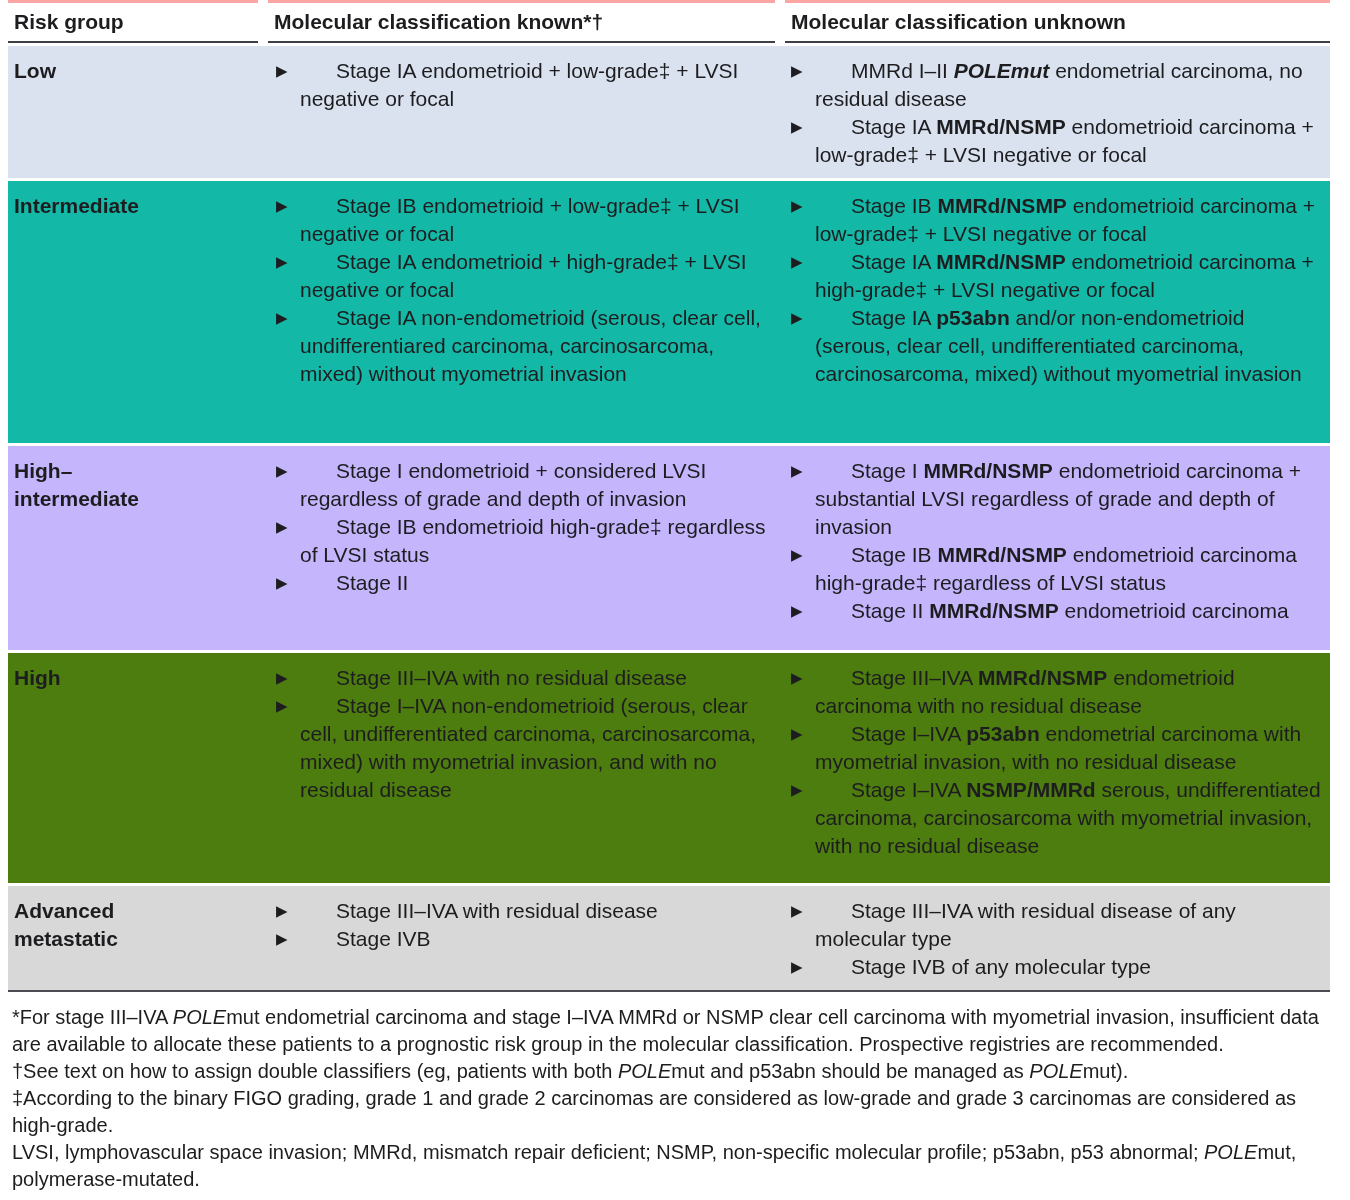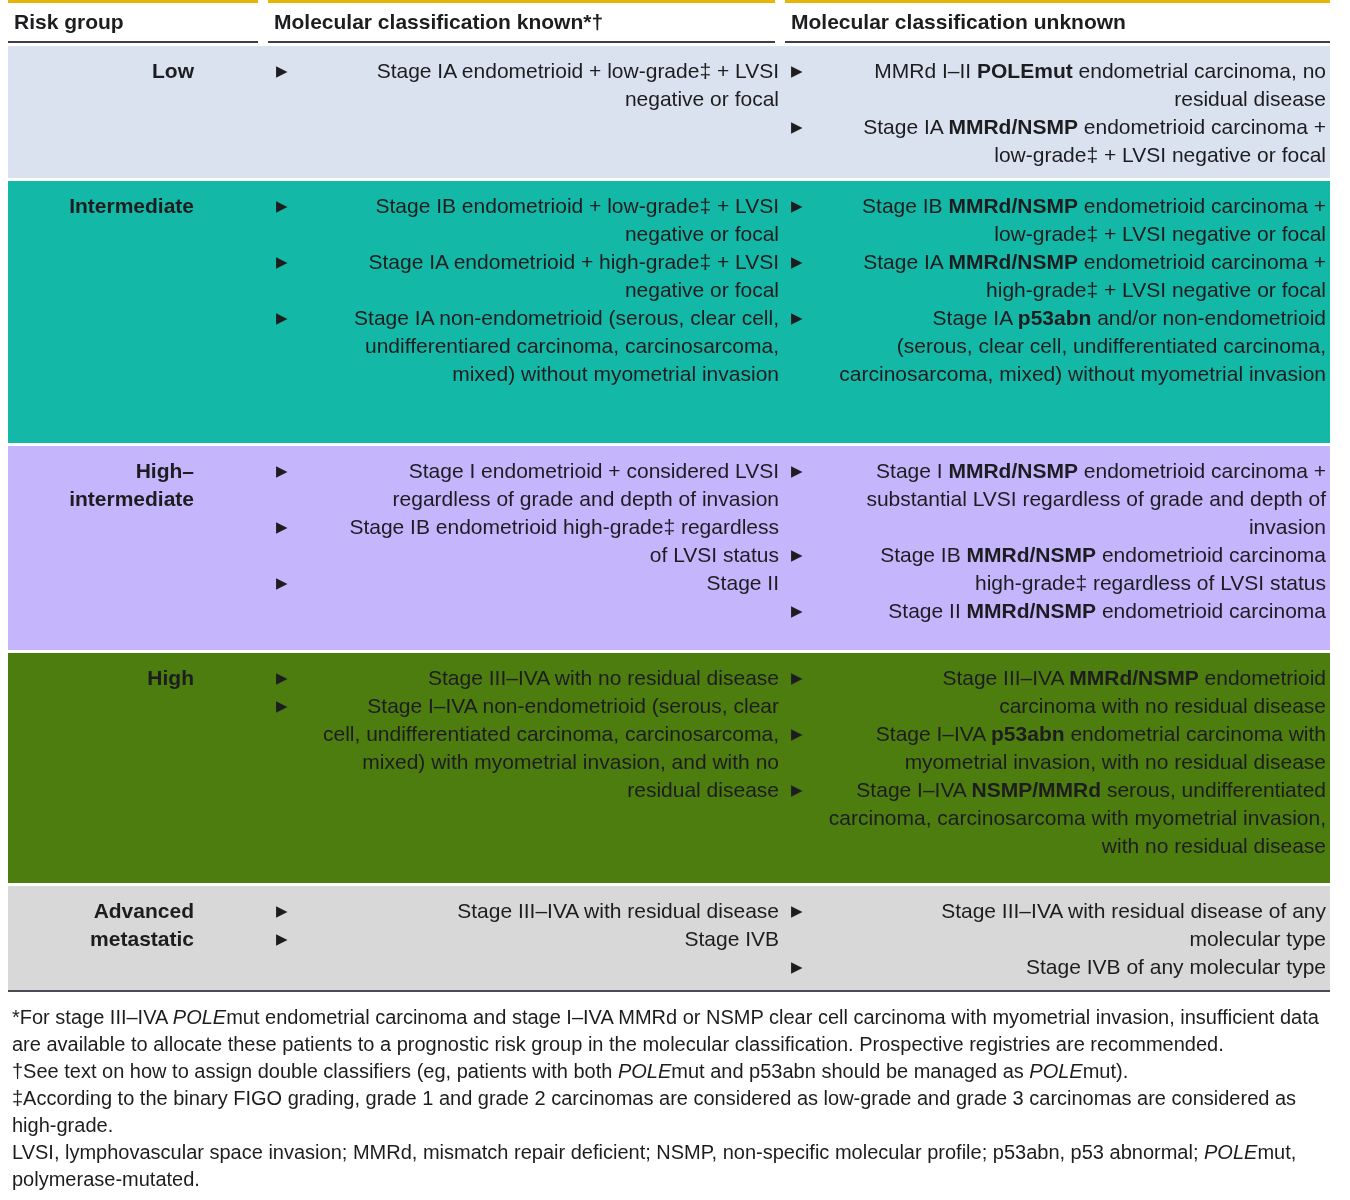--- a/index.html
+++ b/index.html
@@ -13,53 +13,52 @@
   .page{position:relative;padding:0 10px 0 8px;}
   .risk-table{width:1322px;}
 
   
   .thead{
     display:grid;
     grid-template-columns:250px 507px 545px;
     column-gap:10px;
   }
   .th{
-    border-top:3px solid #eab308;
+    border-top:3px solid #fca5a5;
     border-bottom:2px solid #3e3e46;
     font-weight:bold;
     font-size:21px;
     line-height:28px;
     padding:5px 0 5px 6px;
     white-space:nowrap;
   }
 
   
   .trow{
     display:grid;
     grid-template-columns:260px 515px 547px;
     margin-top:3px;
-    text-align:right;
   }
   .td{padding:11px 0 9px 0;}
   .risk-label{
     display:block;
     font-weight:bold;
     font-size:21px;
     line-height:28px;
     padding-left:6px;
     max-width:180px;
   }
   .cell-items{font-size:21px;line-height:28px;padding-right:4px;}
   .item{position:relative;padding-left:32px;text-indent:36px;}
   .item .bullet{
     position:absolute;left:8px;top:4px;
     font-size:15px;text-indent:0;line-height:20px;
   }
   .seg-b{font-weight:bold;}
-  .seg-bi{font-weight:bold;}
+  .seg-bi{font-weight:bold;font-style:italic;}
   .seg-i{font-style:italic;}
 
   .bottom-rule{border-top:2px solid #4b4b53;height:0;}
 
   .footnotes{
     padding:12px 6px 0 4px;
     font-size:20px;
     line-height:27px;
   }
   .footnote{margin:0;}

